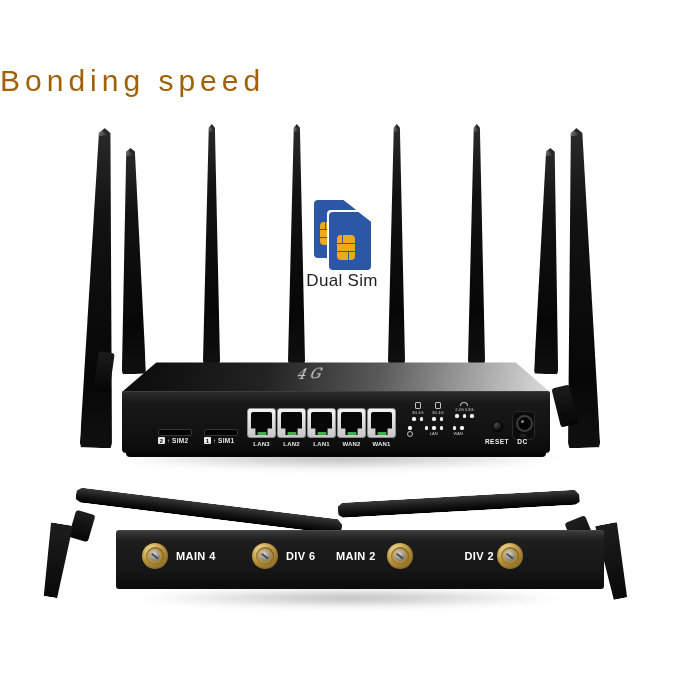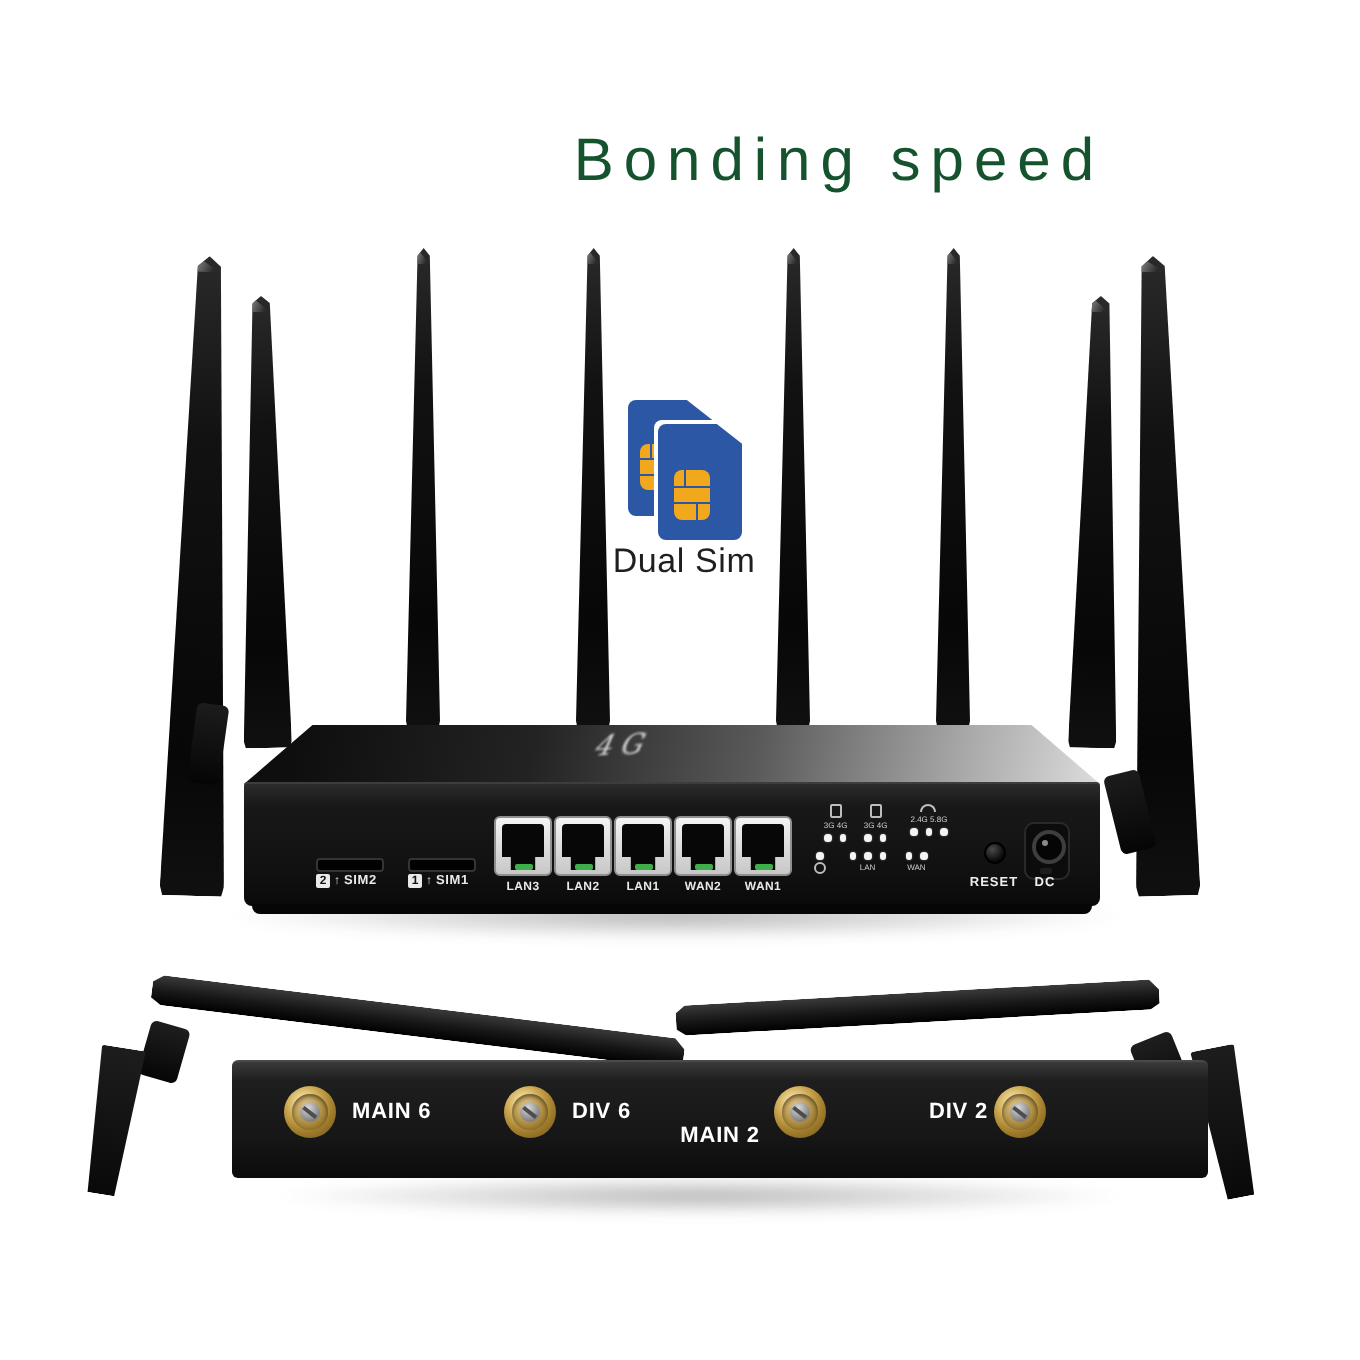--- a/index.html
+++ b/index.html
@@ -1,22 +1,22 @@
 <!DOCTYPE html>
 <html><head>
 <meta charset="utf-8">
 <style>
   html,body{margin:0;padding:0;background:#fff;}
   #stage{position:relative;width:680px;height:680px;background:#fff;overflow:hidden;
          font-family:"Liberation Sans",sans-serif;}
   .abs{position:absolute;}
 
   
-  .title{position:absolute;left:0;top:64px;width:552px;text-align:right;
-         font-size:30px;letter-spacing:5px;color:#14532d;font-weight:400;}
+  .title{position:absolute;left:0;top:64px;width:552px;text-align:left;
+         font-size:30px;letter-spacing:5px;color:#a16207;font-weight:400;}
 
   
   .ant{position:absolute;z-index:1;
        background:linear-gradient(180deg,#2a2a2a,#121212 28%,#070707 78%,#101010);
        clip-path:polygon(34% 1.6%,52% 0,70% 1.6%,100% 98.5%,96% 100%,4% 100%,0 98.5%);}
   .ant::before{content:"";position:absolute;left:31%;top:1px;width:38%;height:7px;
        background:linear-gradient(115deg,#8a8a8a,#2a2a2a 75%);
        clip-path:polygon(12% 0,100% 100%,0 100%);}
 
   
@@ -276,28 +276,28 @@
   <div class="hinge" style="left:570px;top:518px;width:22px;height:34px;transform:rotate(-22deg);"></div>
   <div class="hang" style="left:594px;top:524px;width:24px;height:76px;transform:rotate(-11deg);transform-origin:top center;"></div>
 
   <div class="shadow" style="left:135px;top:588px;width:430px;height:20px;"></div>
 
   <div class="bar"></div>
 
   <div class="sma" style="left:142px;top:543px;">
       <div class="smaslot"></div>
     </div>
-  <div class="smalbl" style="left:176px;top:550px;">MAIN 6</div>
+  <div class="smalbl" style="left:176px;top:550px;">MAIN 4</div>
 
   <div class="sma" style="left:252px;top:543px;">
       <div class="smaslot"></div>
     </div>
   <div class="smalbl" style="left:286px;top:550px;">DIV 6</div>
 
-  <div class="smalbl" style="left:336px;top:562px;width:48px;text-align:center;">MAIN 2</div>
+  <div class="smalbl" style="left:336px;top:550px;width:48px;text-align:left;">MAIN 2</div>
   <div class="sma" style="left:387px;top:543px;">
       <div class="smaslot"></div>
     </div>
 
   <div class="smalbl" style="left:452px;top:550px;width:42px;text-align:right;">DIV 2</div>
   <div class="sma" style="left:497px;top:543px;">
       <div class="smaslot"></div>
     </div>
 
 </div>

